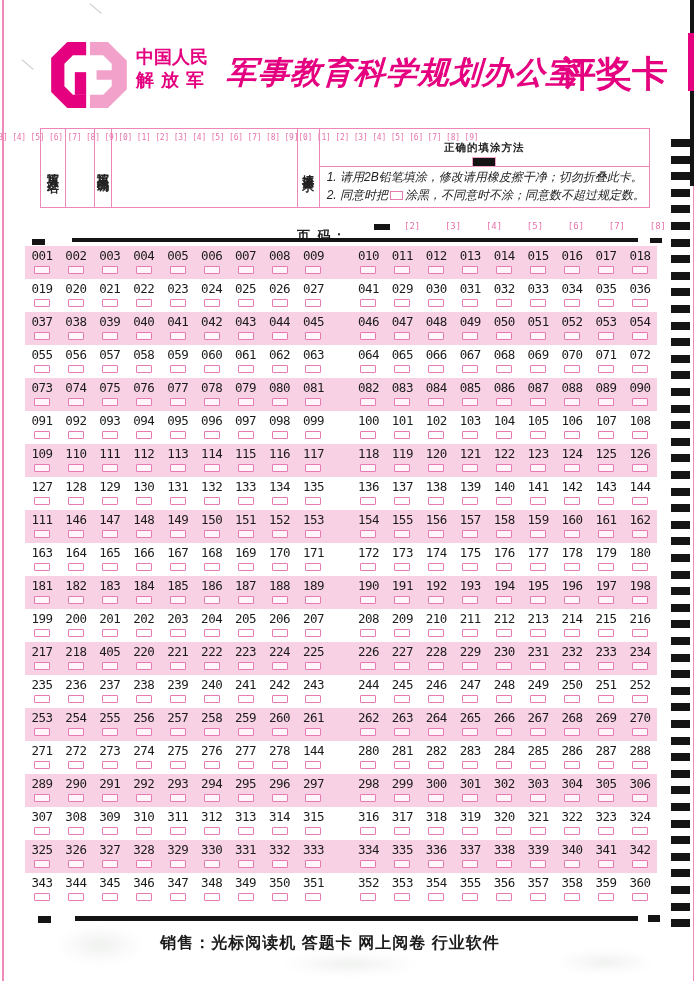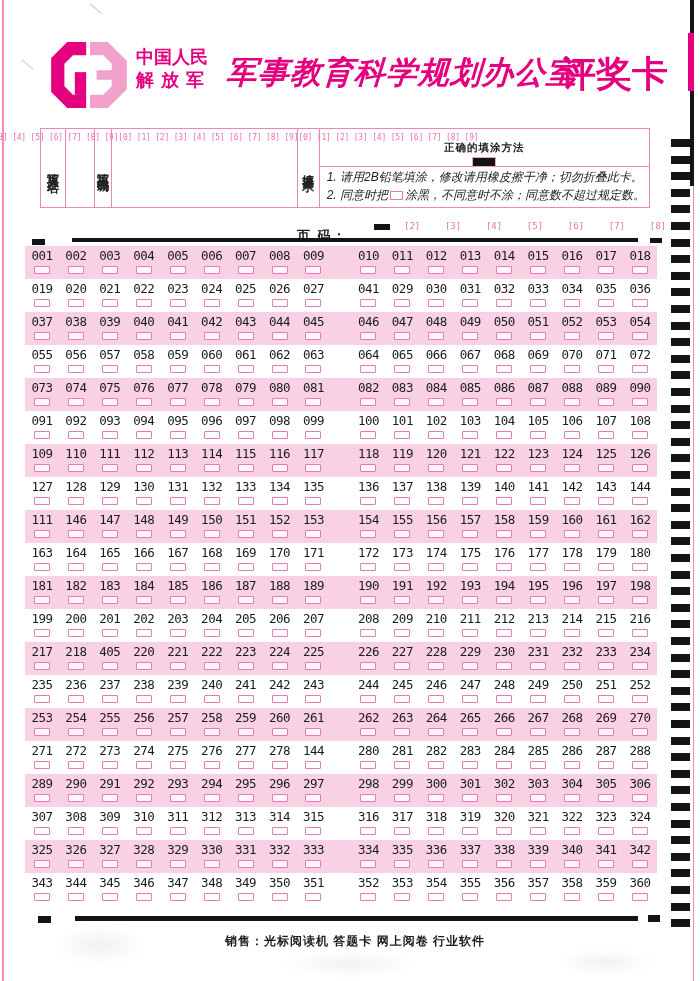--- a/index.html
+++ b/index.html
@@ -69,22 +69,22 @@
   .num{font-family:"DejaVu Sans Mono",monospace;font-size:12.5px;letter-spacing:-0.5px;
        color:#1b1b1b;line-height:15px;}
   .bubble{width:14px;height:6px;border:1.5px solid #e87ab2;background:rgba(255,255,255,.8);
           margin-top:3px;border-radius:1px;}
   .gap{width:21.06px;}
 
   
   .tmark{position:absolute;left:671px;width:19px;height:8px;background:#141414;}
 
   
-  #seller{position:absolute;left:0;top:933px;width:660px;text-align:center;font-size:12px;
-          font-weight:700;color:#1b1b1b;letter-spacing:1px;margin-left:25px;}
+  #seller{position:absolute;left:0;top:933px;width:660px;text-align:center;font-size:16px;
+          font-weight:700;color:#1b1b1b;letter-spacing:1px;}
 </style>
 </head>
 <body>
 
 <div id="page">
 
   <div class="edge" id="edge-left"></div>
   <div class="edge" id="edge-right-black"></div>
   <div class="edge" id="edge-right-magenta"></div>
   <div class="edge" id="edge-right-pink"></div>

